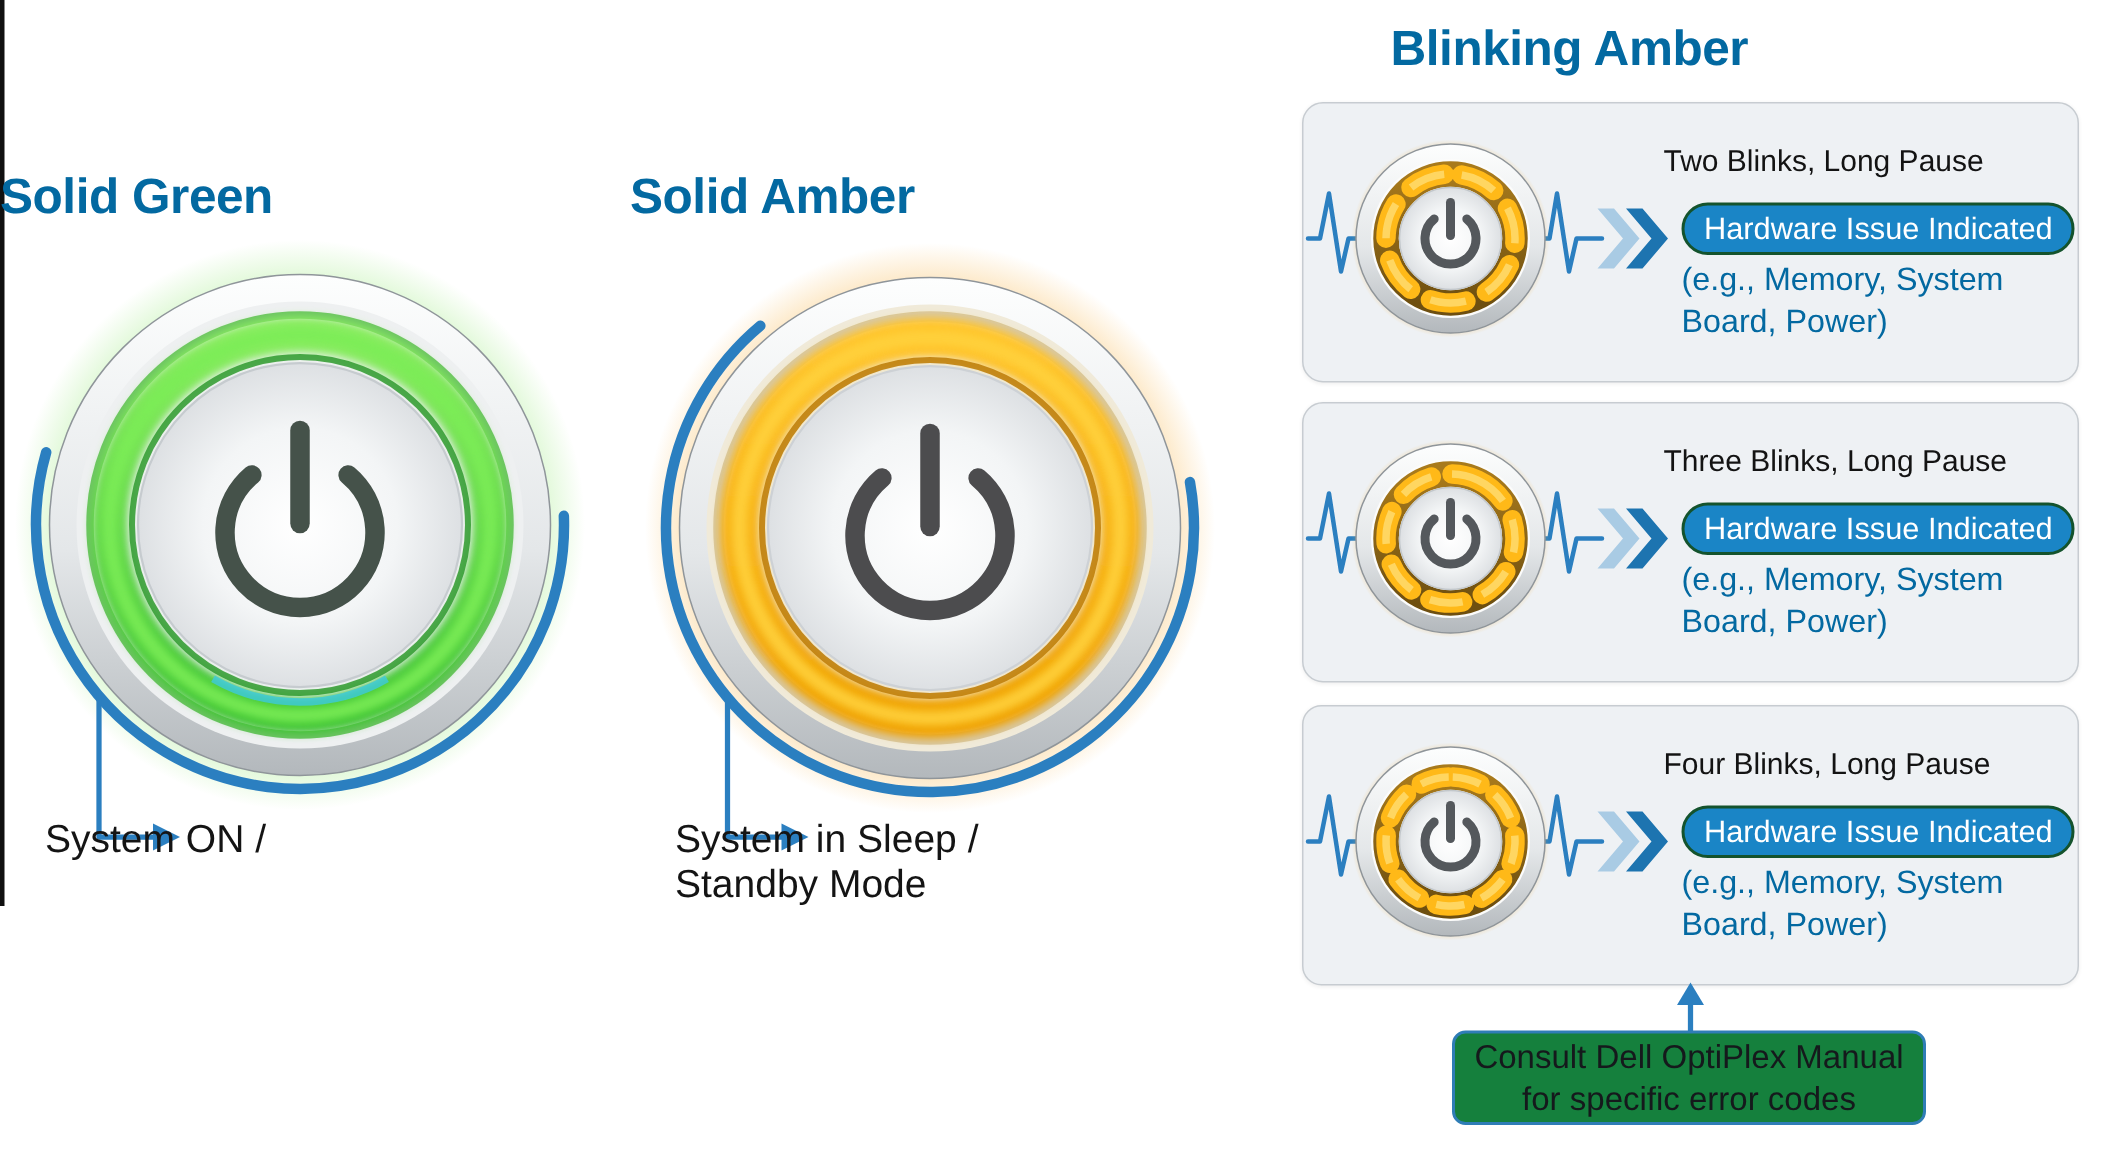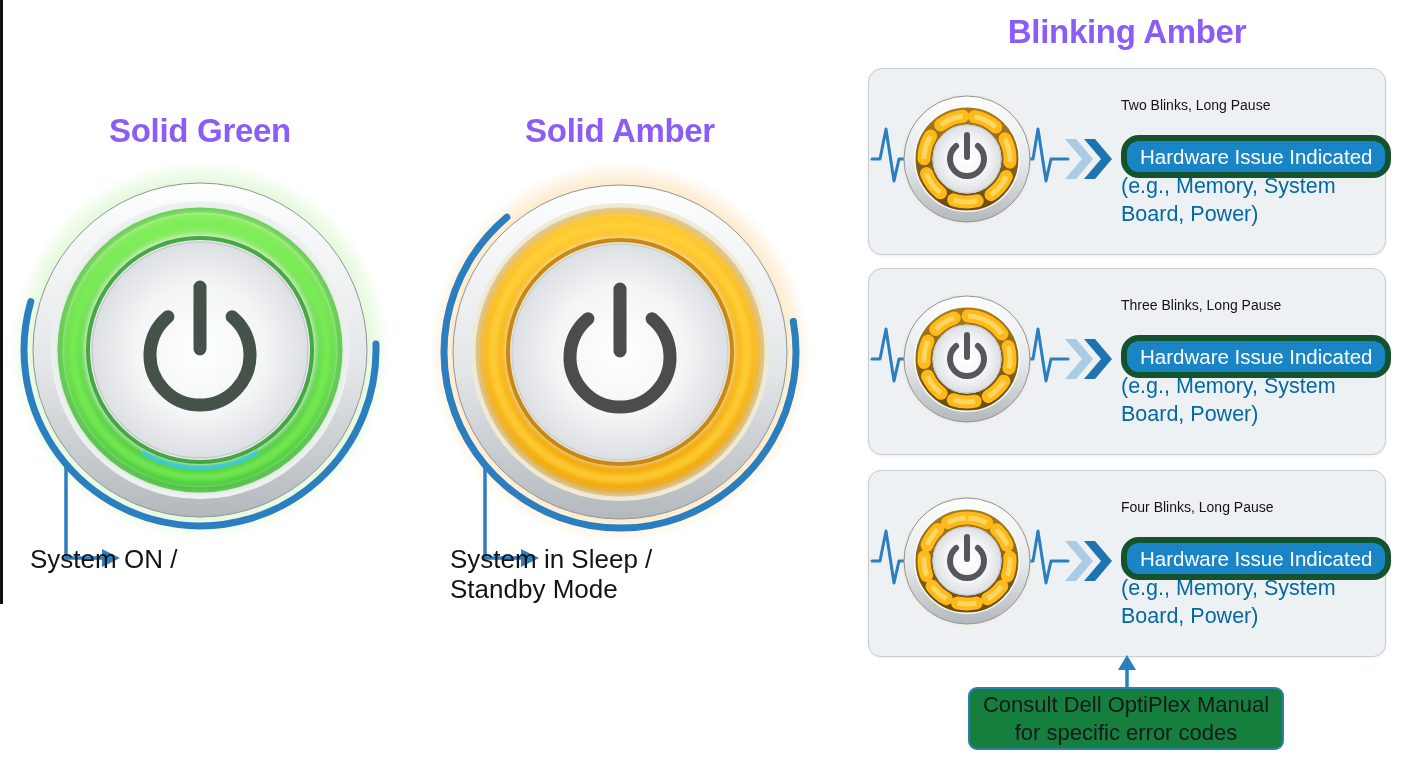--- a/index.html
+++ b/index.html
@@ -4,21 +4,21 @@
 <style>
   html,body{margin:0;padding:0;background:#ffffff;}
   #stage{
     position:relative;width:1408px;height:768px;background:#ffffff;overflow:hidden;
     font-family:"Liberation Sans",sans-serif;color:#161616;
   }
   .abs{position:absolute;}
   
   .edge-line{left:0;top:0;width:3px;height:604px;background:#101010;}
   
-  .col-title{font-weight:bold;font-size:33px;text-align:center;color:#8b5cf6;letter-spacing:-0.3px;}
+  .col-title{font-weight:bold;font-size:33px;color:#0369a1;letter-spacing:-0.3px;}
   #title-green{left:0;top:112px;width:400px;}
   #title-amber{left:420px;top:112px;width:400px;}
   #title-blinking{left:927px;top:13px;width:400px;font-size:33px;}
   
   .bigbtn{width:400px;height:400px;}
   #green-btn-wrap{left:0;top:150px;}
   #amber-btn-wrap{left:420px;top:152px;}
   .arc{fill:none;stroke:#2b7fc0;stroke-width:7;stroke-linecap:round;}
   .picon-l{fill:none;stroke-width:13;stroke-linecap:round;}
   .green-icon{stroke:#45524a;}
@@ -40,24 +40,24 @@
     box-shadow:0 1px 3px rgba(0,0,0,0.07);
   }
   #card-0{top:68px;} #card-1{top:268px;padding-left:47px;} #card-2{top:470px;border-radius:13px;}
   .card-art{position:absolute;left:0;top:20px;width:250px;height:140px;}
   .pulse{fill:none;stroke:#2b7fc0;stroke-width:3;stroke-linejoin:round;stroke-linecap:round;}
   .picon-s{fill:none;stroke:#54585c;stroke-width:6;stroke-linecap:round;}
   .ledb{stroke-linecap:round;}
   .led-b-0{stroke-dasharray:24 15;} .led-h-0{stroke-dasharray:24 15;}
   .led-b-1{stroke-dasharray:22 14;} .led-h-1{stroke-dasharray:22 14;}
   .led-b-2{stroke-dasharray:19 12;} .led-h-2{stroke-dasharray:19 12;}
-  .card-title{position:absolute;left:252px;top:28px;width:260px;font-size:14px;color:#131313;}
+  .card-title{position:absolute;left:240px;top:28px;width:260px;font-size:20px;color:#131313;}
   .badge{
     position:absolute;left:252px;top:66px;display:inline-block;white-space:nowrap;
-    background:#1a85c6;border:6px solid #14532d;color:#ffffff;
+    background:#1a85c6;border:2px solid #14532d;color:#ffffff;
     font-size:20.5px;line-height:29px;padding:1px 13px;border-radius:18px;
   }
   .card-detail{position:absolute;left:252px;top:103px;width:260px;font-size:21.5px;line-height:28px;color:#0369a1;}
   
   #note-arrow{left:1109px;top:654px;width:36px;height:36px;}
   #note-arrow line{stroke:#2b7fc0;stroke-width:3.5;}
   #note-arrow polygon{fill:#2b7fc0;}
   #note-box{
     left:968px;top:687px;width:316px;height:63px;box-sizing:border-box;
     background:#15803d;border:2.5px solid #2f7db6;border-radius:9px;

